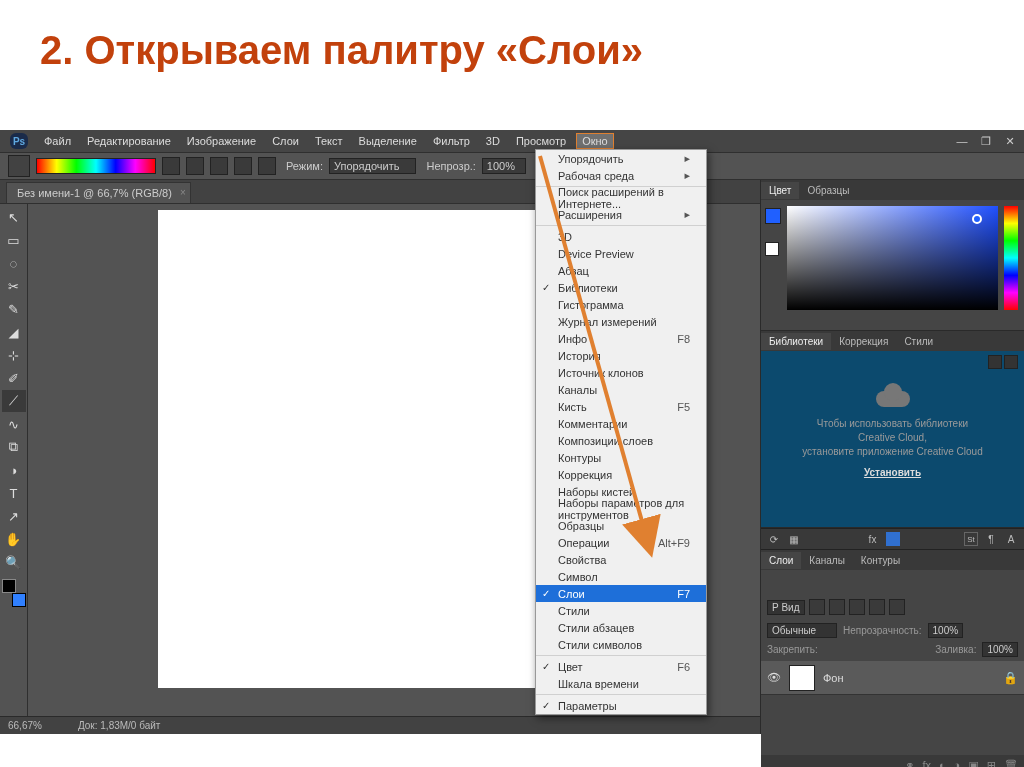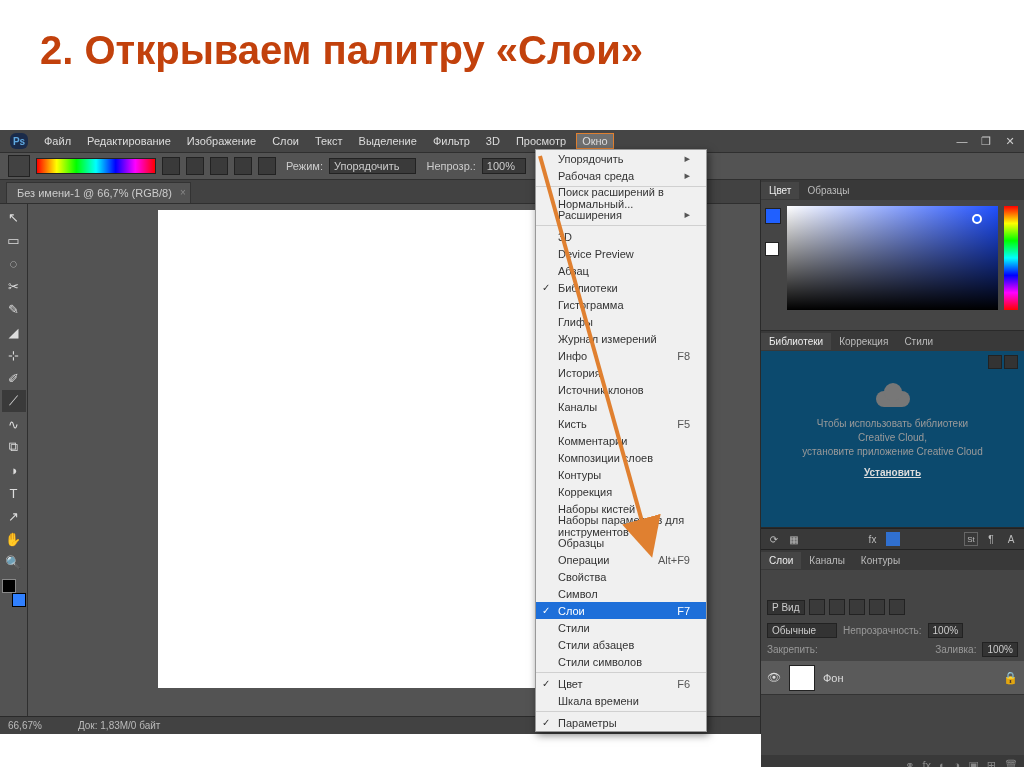--- a/index.html
+++ b/index.html
@@ -253,44 +253,41 @@
     <div class="dd-item">
       <span>Упорядочить</span>
       <span class="sub">▸</span>
     </div>
     <div class="dd-item">
       <span>Рабочая среда</span>
       <span class="sub">▸</span>
     </div>
     <div class="dd-sep"></div>
     <div class="dd-item">
-      <span>Поиск расширений в Нормальный...</span>
+      <span>Поиск расширений в Интернете...</span>
     </div>
     <div class="dd-item">
       <span>Расширения</span>
       <span class="sub">▸</span>
     </div>
     <div class="dd-sep"></div>
     <div class="dd-item">
       <span>3D</span>
     </div>
     <div class="dd-item">
       <span>Device Preview</span>
     </div>
     <div class="dd-item">
       <span>Абзац</span>
     </div>
     <div class="dd-item ck">
       <span>Библиотеки</span>
     </div>
     <div class="dd-item">
       <span>Гистограмма</span>
-    </div>
-    <div class="dd-item">
-      <span>Глифы</span>
     </div>
     <div class="dd-item">
       <span>Журнал измерений</span>
     </div>
     <div class="dd-item">
       <span>Инфо</span>
       <span class="shortcut">F8</span>
     </div>
     <div class="dd-item">
       <span>История</span>

